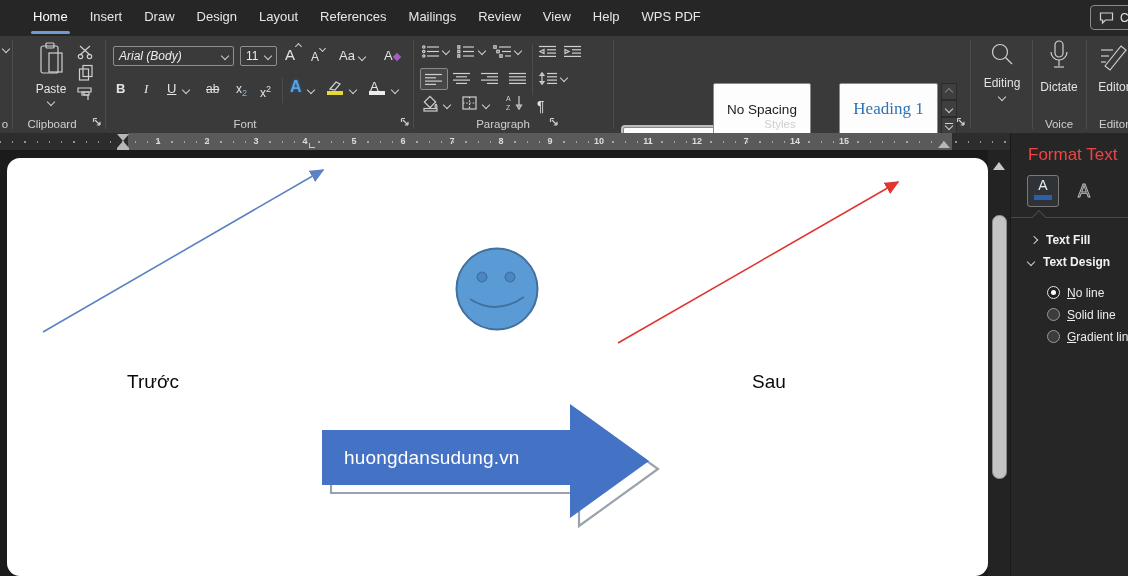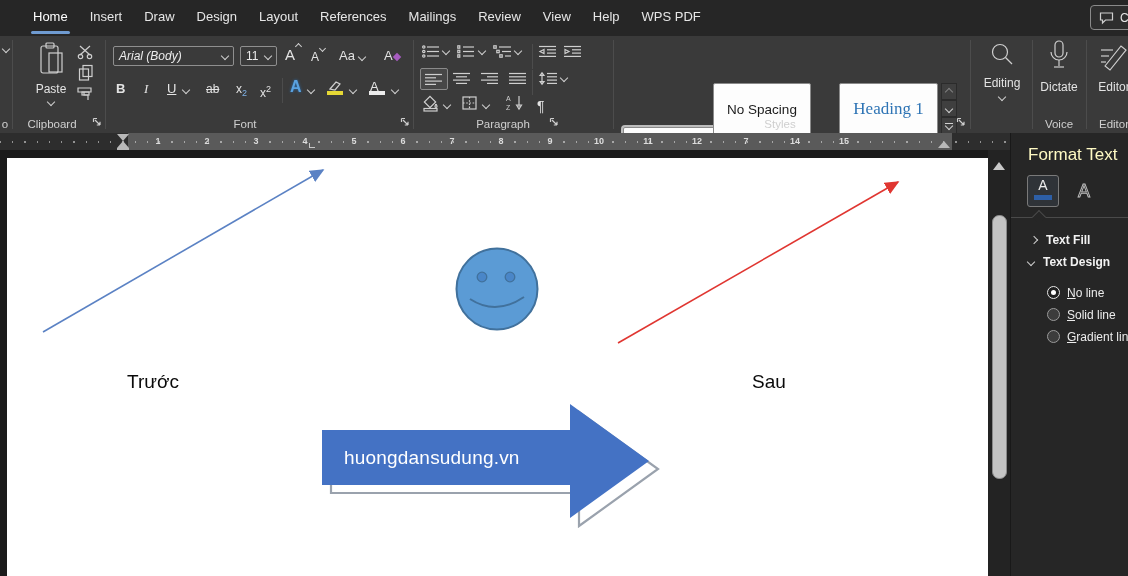--- a/index.html
+++ b/index.html
@@ -31,28 +31,28 @@
   svg.ic{overflow:visible;}
   svg.ic line,svg.ic path,svg.ic rect,svg.ic circle,svg.ic polyline{stroke:#cfcfcf;stroke-width:1.2;fill:none;}
   
   .ruler{position:absolute;left:0;top:133px;width:1010px;height:17px;background:#2d2d2d;}
   .ruler .active{position:absolute;left:128px;top:0;width:824px;height:17px;background:#5a5a5a;}
   .ruler .ticks{position:absolute;left:0;top:8px;width:1010px;height:2px;background:repeating-linear-gradient(90deg,rgba(230,230,230,.55) 0 1px,transparent 1px 12.25px);}
   .rnum{position:absolute;top:3px;font-size:9px;font-weight:bold;color:#dcdcdc;width:10px;text-align:center;}
   .tri{position:absolute;width:0;height:0;}
   
   .canvas{position:absolute;left:0;top:150px;width:1010px;height:426px;background:#1b1b1b;}
-  .page{position:absolute;left:7px;top:8px;width:981px;height:418px;background:#fff;}
+  .page{position:absolute;left:7px;top:8px;width:981px;height:418px;background:#fff;border-radius:13px;}
   .doclabel{position:absolute;font-size:19px;color:#0a0a0a;}
   .arrowtext{position:absolute;left:337px;top:289px;font-size:19px;color:#fff;letter-spacing:.2px;}
   .vscroll{position:absolute;left:988px;top:0;width:22px;height:426px;background:#232323;}
   .vthumb{position:absolute;left:4px;top:65px;width:13px;height:262px;background:#c4c4c4;border:1px solid #8a8a8a;border-radius:7px;}
   
   .panel{position:absolute;left:1010px;top:133px;width:118px;height:443px;background:#262626;border-left:1px solid #191919;box-sizing:border-box;}
-  .panel-title{position:absolute;left:17px;top:12px;font-size:17px;color:#fef9c3;white-space:nowrap;}
+  .panel-title{position:absolute;left:17px;top:12px;font-size:17px;color:#ef4444;white-space:nowrap;}
   .ptab{position:absolute;left:16px;top:42px;width:30px;height:30px;border:1px solid #7a7a7a;border-radius:3px;background:#2f3338;text-align:center;}
   .ptab .ltr{font-size:14px;color:#ececec;line-height:19px;}
   .ptab .bar{margin:0 auto;width:18px;height:5px;background:#2d5fa7;}
   .pnotchline{position:absolute;left:0;right:0;top:84px;height:1px;background:#4a4a4a;}
   .pnotch{position:absolute;left:23px;top:79px;width:9px;height:9px;background:#262626;border-top:1px solid #4a4a4a;border-left:1px solid #4a4a4a;transform:rotate(45deg);}
   .sectrow{position:absolute;left:20px;display:flex;align-items:center;gap:9px;color:#f2f2f2;font-size:12px;font-weight:bold;white-space:nowrap;}
   .radio{position:absolute;left:36px;width:11px;height:11px;border-radius:50%;border:1.5px solid #9a9a9a;background:#3c3c3c;box-sizing:content-box;}
   .radio.sel{border-color:#e8e8e8;background:#1f1f1f;position:absolute;}
   .radio.sel::after{content:'';position:absolute;left:3px;top:3px;width:5px;height:5px;border-radius:50%;background:#fff;}
   .rlabel{position:absolute;left:56px;display:inline-block;font-size:12px;color:#ececec;white-space:nowrap;}

